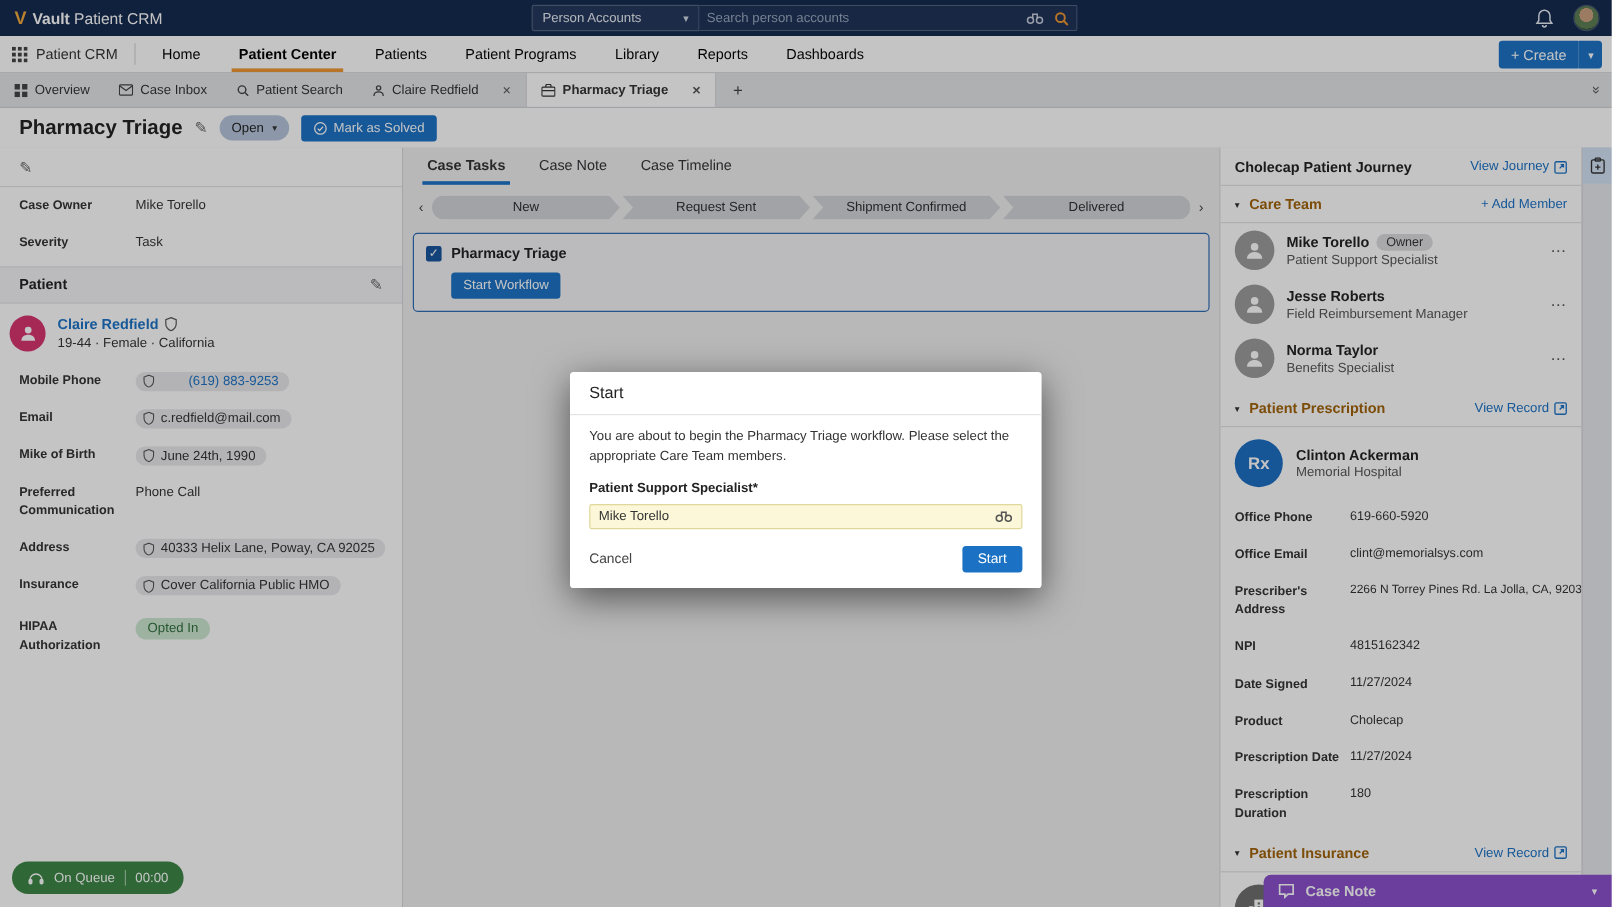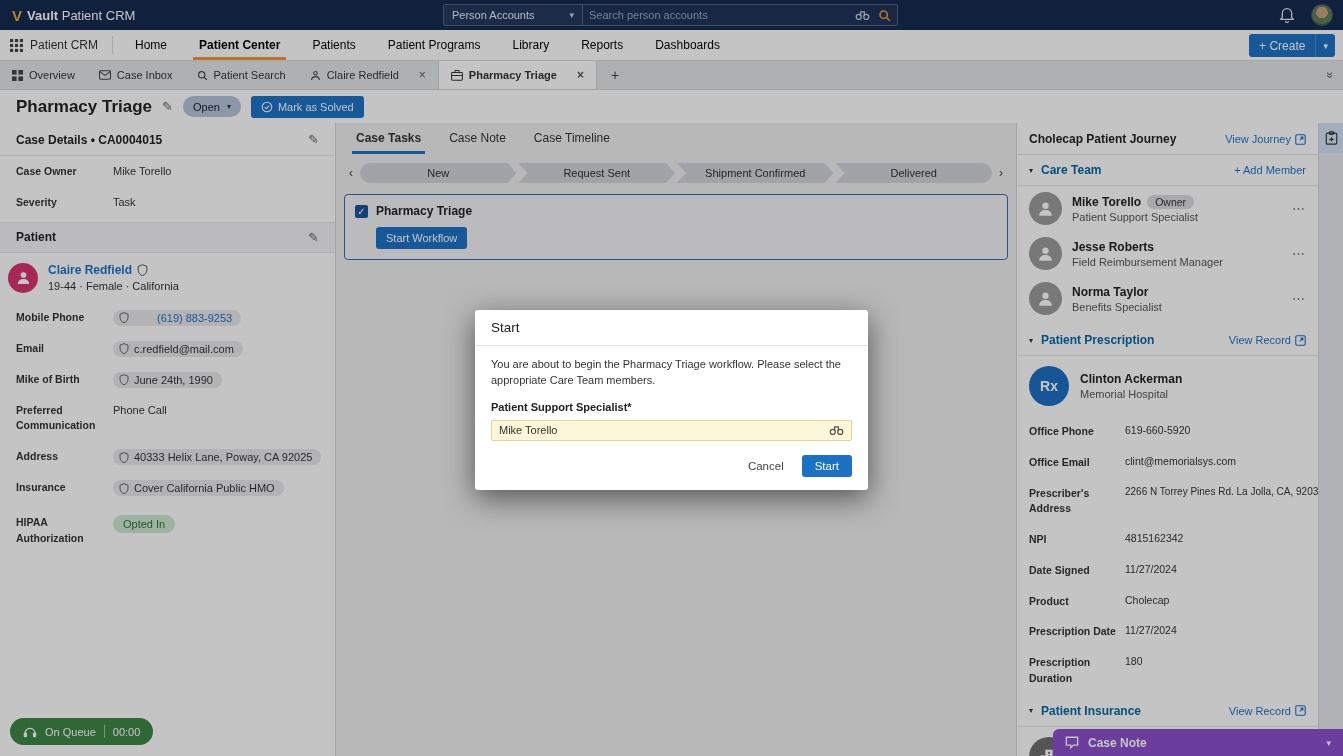--- a/index.html
+++ b/index.html
@@ -109,21 +109,21 @@
   .tasktitle { font-weight:bold; font-size:12px; color:#222; }
   .wfbtn { margin:9px 0 0 21px; background:#1b72c4; color:#fff; font-size:11px; border:none;
     border-radius:3px; padding:5px 10px; font-family:"Liberation Sans",sans-serif; }
 
   
   .rp-head { display:flex; padding:9px 12px 8px; border-bottom:1px solid #e2e3e5; }
   .rp-head .t { font-weight:bold; font-size:12px; color:#222; flex:1; }
   .bluelink { color:#1b72c4; font-size:11px; display:flex; align-items:center; gap:4px; }
   .rp-sect { display:flex; align-items:center; padding:8px 12px; border-bottom:1px solid #e2e3e5; }
   .rp-sect .caret { font-size:8px; color:#333; margin-right:8px; }
-  .rp-sect .t { font-weight:bold; font-size:12px; color:#0369a1; flex:1; }
+  .rp-sect .t { font-weight:bold; font-size:12px; color:#a16207; flex:1; }
   .member { display:flex; align-items:center; gap:10px; padding:6px 12px; }
   .gavatar { width:33px; height:33px; border-radius:50%; background:#9b9b9b; display:flex; align-items:center; justify-content:center; }
   .mname { font-weight:bold; font-size:12px; color:#222; display:flex; align-items:center; gap:6px; }
   .mrole { font-size:11px; color:#555; margin-top:2px; }
   .ownerpill { background:#dcdcdd; border-radius:9px; padding:1px 8px; font-size:10.5px; font-weight:normal; color:#333; }
   .dots { margin-left:auto; color:#555; font-size:13px; letter-spacing:1px; }
   .rp-person { display:flex; align-items:center; gap:11px; padding:10px 12px; }
   .rxavatar { width:40px; height:40px; border-radius:50%; background:#1b6ec2; color:#fff; display:flex;
     align-items:center; justify-content:center; font-size:14px; font-weight:bold; }
   .insavatar { width:40px; height:40px; border-radius:50%; background:#6e6e6e; display:flex; align-items:center; justify-content:center; }
@@ -144,21 +144,21 @@
   .backdrop { position:absolute; inset:0; background:rgba(8,10,14,0.24); z-index:40; }
   .modal { position:absolute; left:475px; top:310px; width:393px; background:#fff; border-radius:3px;
     box-shadow:0 8px 30px rgba(0,0,0,.55); z-index:50; }
   .modal-title { font-size:13.5px; color:#222; padding:10px 16px; border-bottom:1px solid #e3e3e4; }
   .modal-body { padding:11px 16px 0; font-size:11px; color:#333; line-height:1.45; }
   .modal-lbl { font-weight:bold; font-size:11px; color:#222; margin-top:11px; }
   .modal-input { margin-top:4px; height:21px; background:#fbf7d8; border:1px solid #e0d79b; border-radius:2px;
     display:flex; align-items:center; padding:0 7px; }
   .modal-input input { flex:1; background:transparent; border:none; outline:none; font-size:11px; color:#333;
     font-family:"Liberation Sans",sans-serif; }
-  .modal-foot { display:flex; justify-content:flex-end; align-items:center; gap:18px; padding:14px 16px 13px; }
+  .modal-foot { display:flex; justify-content:space-between; align-items:center; gap:18px; padding:14px 16px 13px; }
   .cancel { font-size:11.5px; color:#444; }
   .startbtn { background:#1b72c4; color:#fff; font-size:11.5px; border:none; border-radius:3px; padding:5px 13px;
     font-family:"Liberation Sans",sans-serif; }
 </style>
 </head>
 <body>
 
 <div class="topbar">
   <div class="brand">
     <span class="v">V</span>
@@ -319,21 +319,20 @@
         </svg>
       </span>
     <span>Mark as Solved</span>
   </span>
 </div>
 
 <div class="content">
 
   <div class="leftpanel">
     <div class="lp-head">
-      <span class="t">Case Details • CA0004015</span>
       <span class="pencil">✎</span>
     </div>
     <div class="lp-row">
       <span class="lbl">Case Owner</span>
       <span class="val">Mike Torello</span>
     </div>
     <div class="lp-row">
       <span class="lbl">Severity</span>
       <span class="val">Task</span>
     </div>

